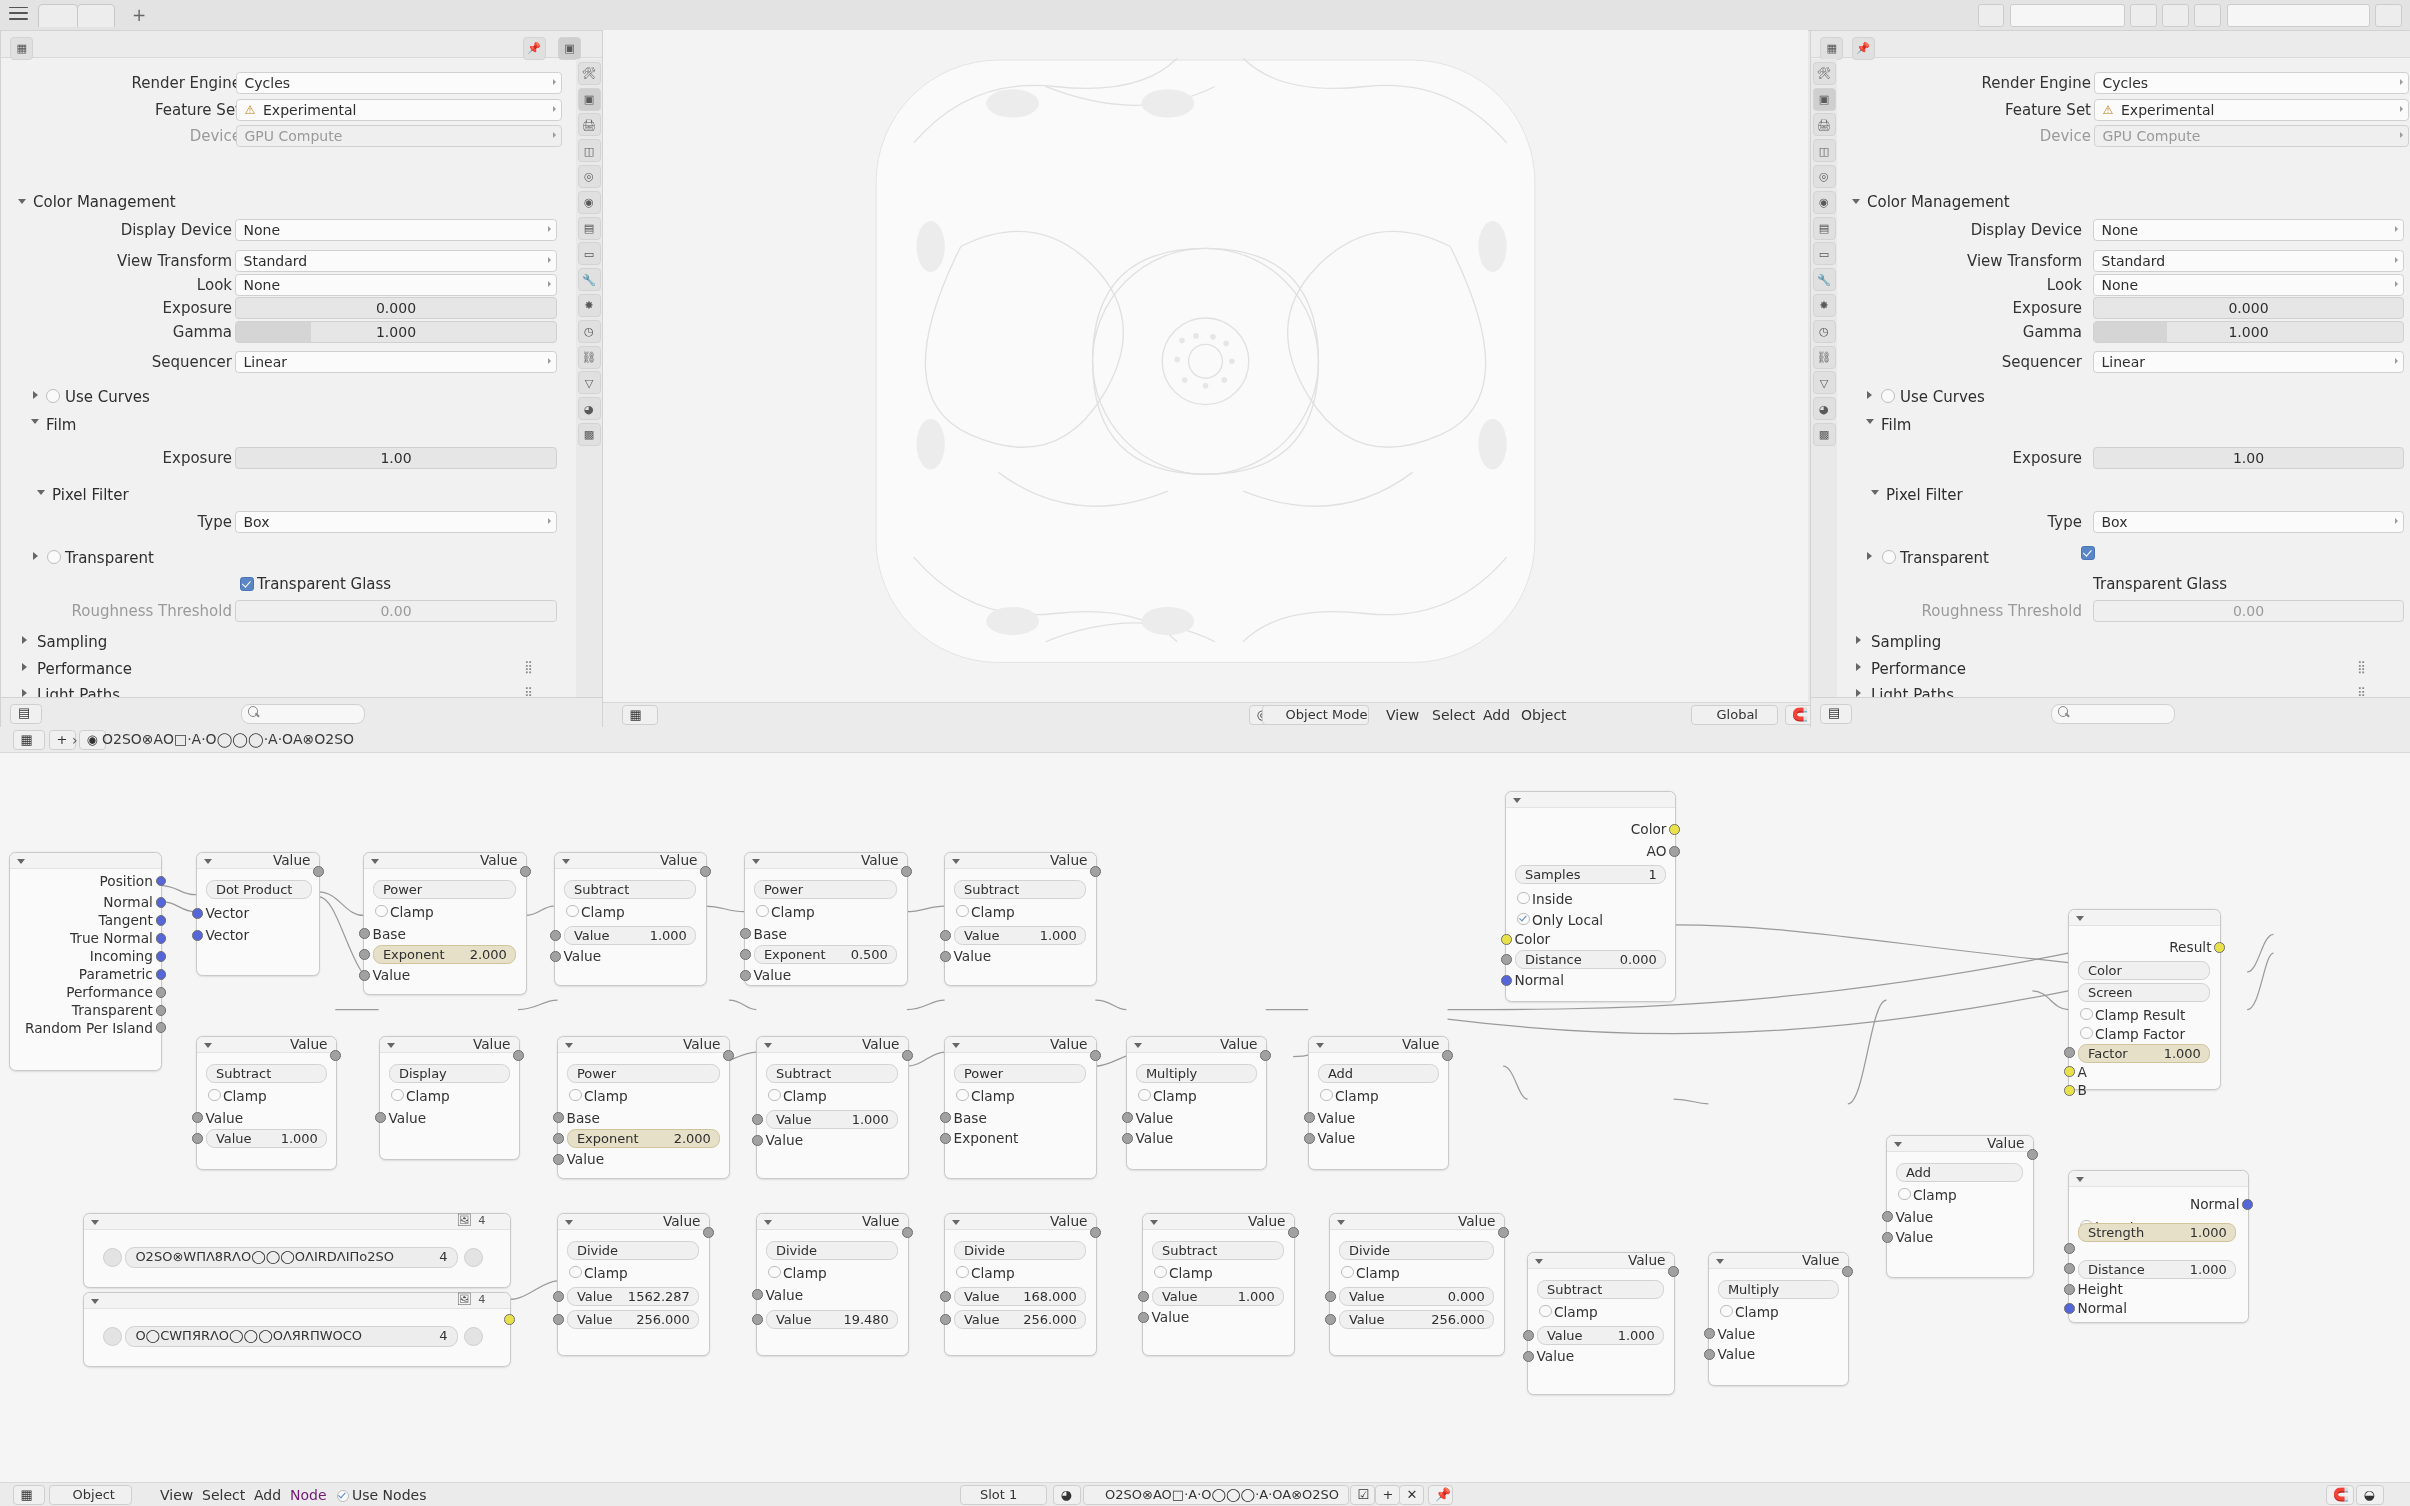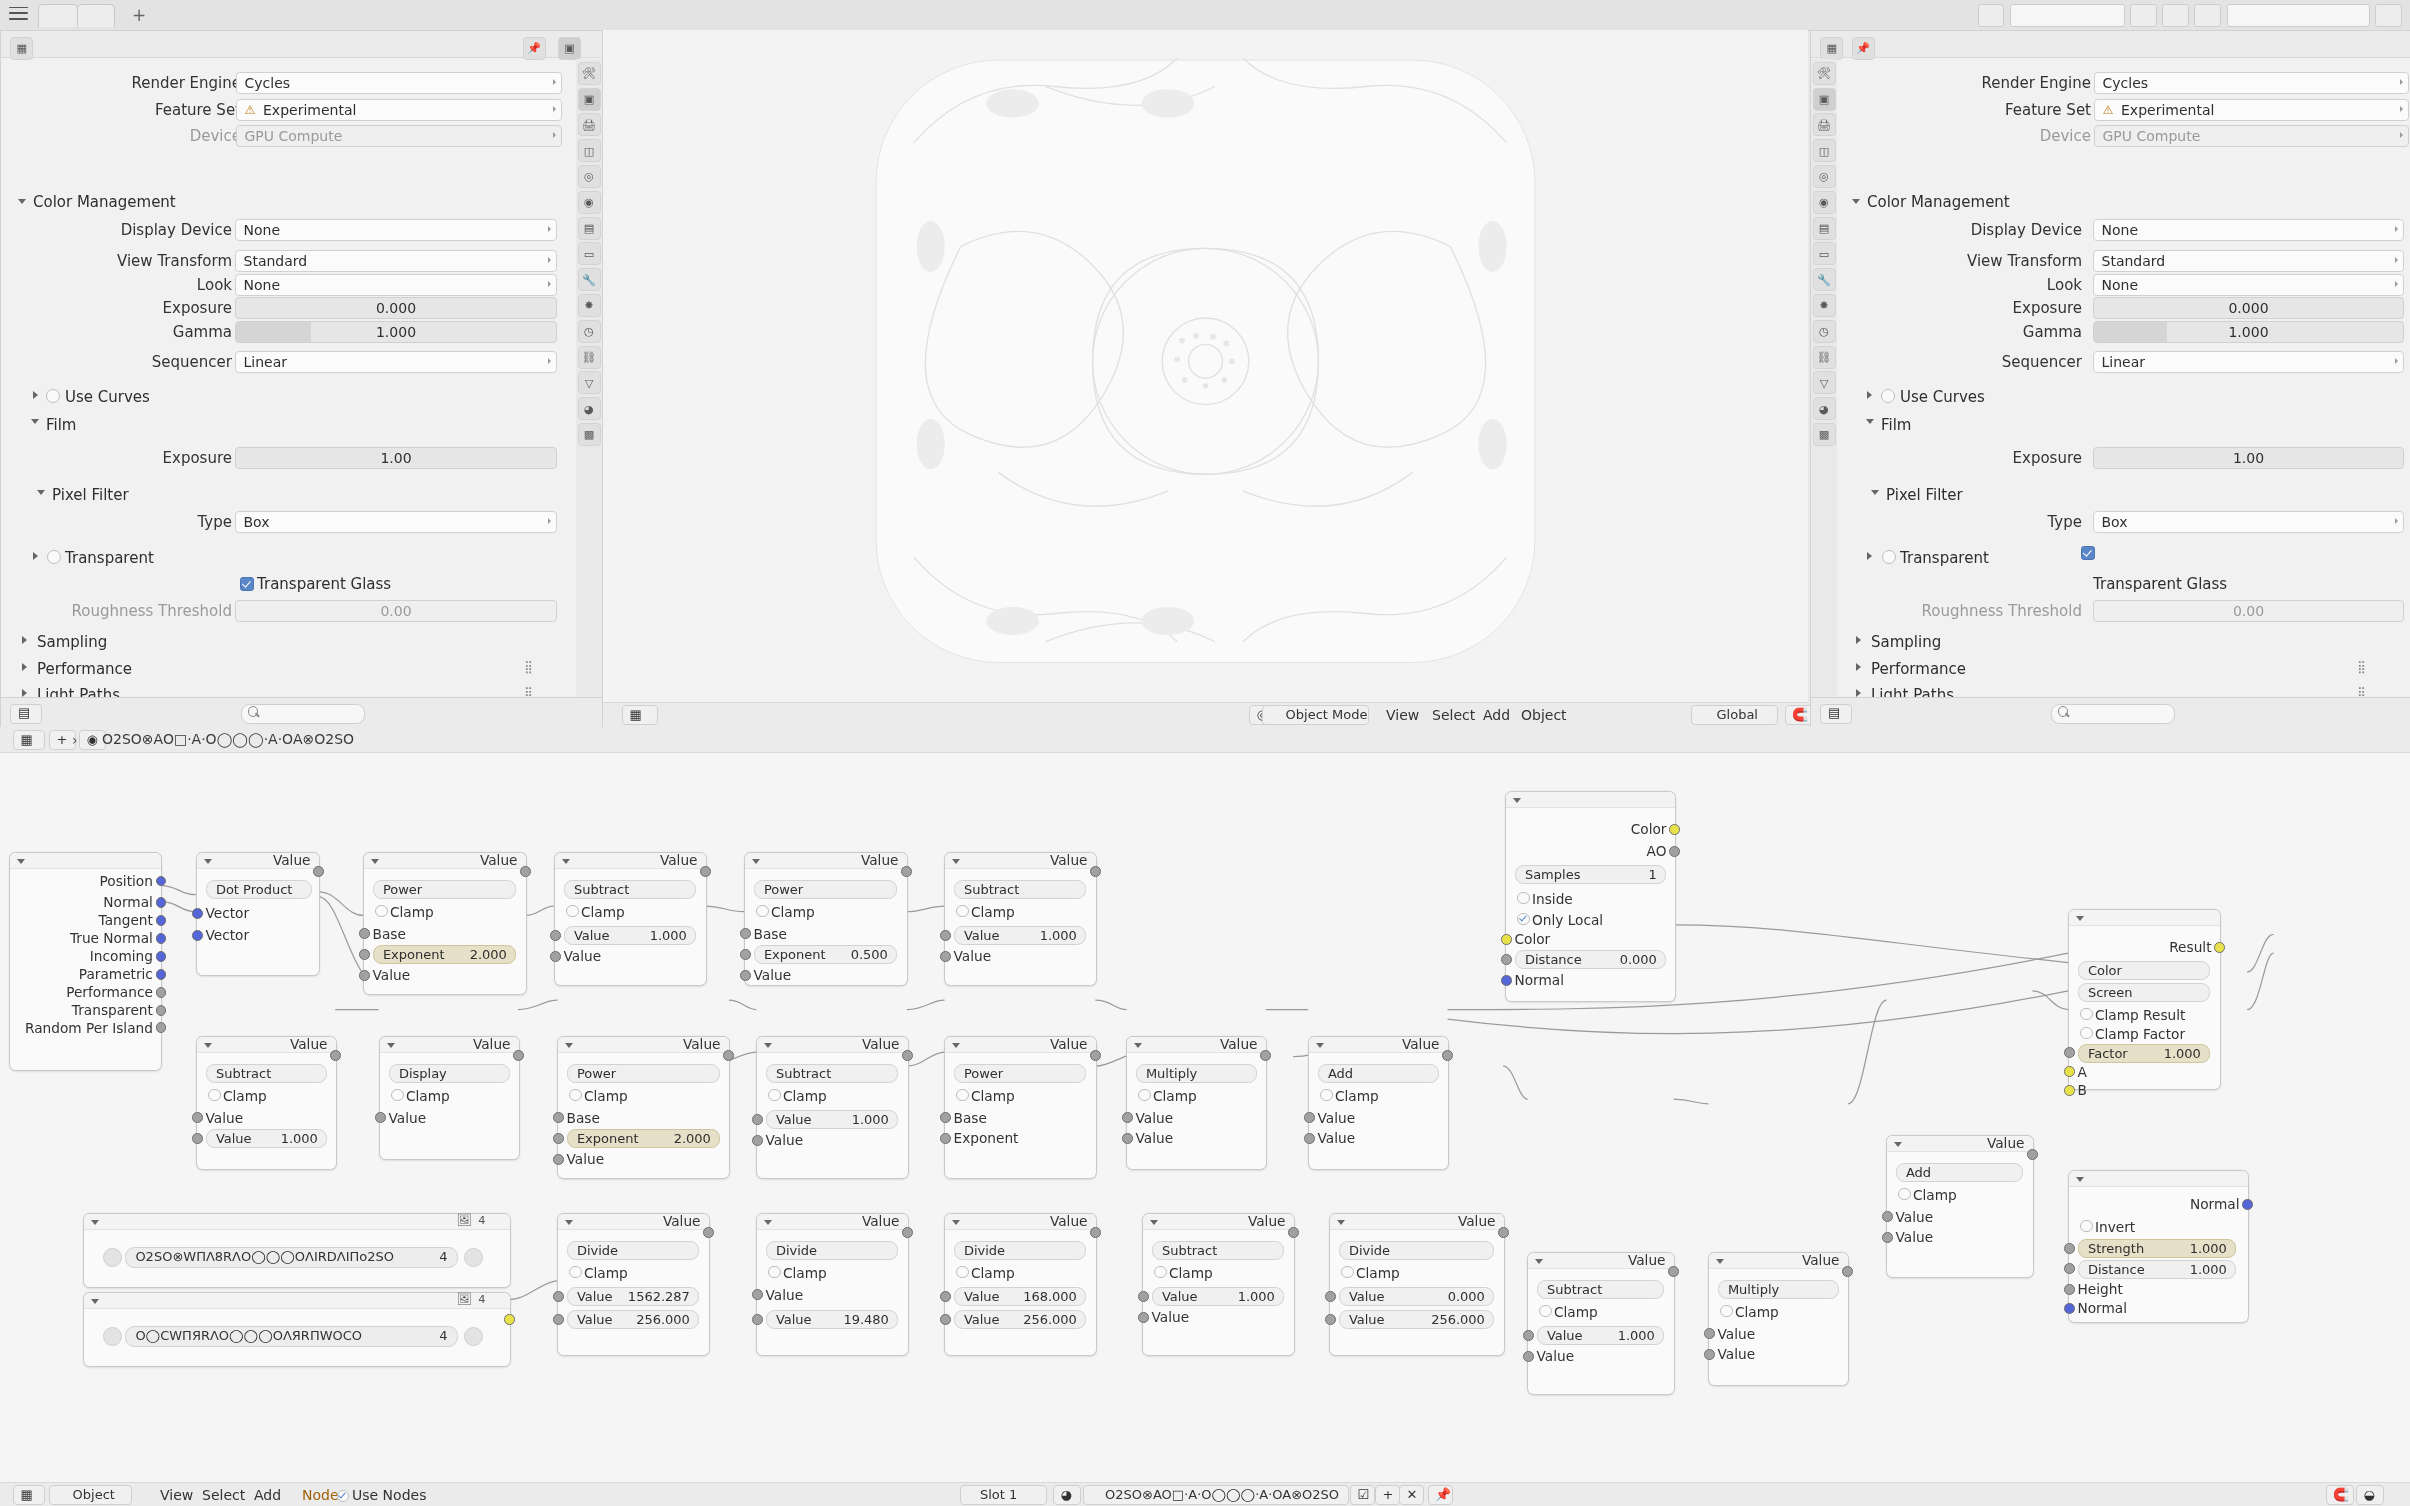--- a/index.html
+++ b/index.html
@@ -1029,21 +1029,21 @@
           <div class="tri down"></div>
         </div>
       <div class="nrow" style="top:24.5px;">
           <span class="rt">Normal</span>
         </div>
       <div class="sock s-blue" style="right:-4.7px;top:28px;"></div>
       <div class="ncheck" style="left:11.3px;top:49px;"></div>
       <div class="nrow" style="top:47px;">
           <span class="lt" style="left:26px;">Invert</span>
         </div>
-      <div class="nfld hl" style="left:9.4px;top:68px;width:156px;border-radius:8px;">
+      <div class="nfld hl" style="left:9.4px;top:52px;width:156px;border-radius:8px;">
           <span class="l">Strength</span>
           <span class="r">1.000</span>
         </div>
       <div class="sock s-grey" style="left:-4.7px;top:72px;"></div>
       <div class="nfld" style="left:9.4px;top:89px;width:156px;">
           <span class="l">Distance</span>
           <span class="r">1.000</span>
         </div>
       <div class="sock s-grey" style="left:-4.7px;top:92px;"></div>
       <div class="nrow" style="top:109px;">
@@ -1282,21 +1282,21 @@
     <div class="ne-footer">
       <div class="mini" style="left:13px;top:2.8px;width:30px;">
           <span class="t">▦</span>
         </div>
       <div class="mini" style="left:49px;top:2.8px;width:81px;">
           <span class="t" style="left:22.6px;">Object</span>
         </div>
       <div style="position:absolute;left:160px;top:4.7px;font-size:14px;color:#333;">View</div>
       <div style="position:absolute;left:202px;top:4.7px;font-size:14px;color:#333;">Select</div>
       <div style="position:absolute;left:254px;top:4.7px;font-size:14px;color:#333;">Add</div>
-      <div style="position:absolute;left:290px;top:4.7px;font-size:14px;color:#a16207;margin-left:12px;">Node</div>
+      <div style="position:absolute;left:290px;top:4.7px;font-size:14px;color:#701a75;">Node</div>
       <div class="ncheck on" style="left:337px;top:7.5px;"></div>
       <div style="position:absolute;left:352px;top:4.7px;font-size:14px;color:#333;">Use Nodes</div>
       <div class="mini" style="left:960px;top:2.8px;width:85px;">
           <span class="t" style="left:19px;">Slot 1</span>
         </div>
       <div class="mini" style="left:1053px;top:2.8px;width:26px;">
           <span class="t">◕</span>
         </div>
       <div class="mini" style="left:1083px;top:2.8px;width:264px;">
           <span class="t" style="left:21px;">O2SO⊗AO□⋅A⋅O◯◯◯⋅A⋅OA⊗O2SO</span>

